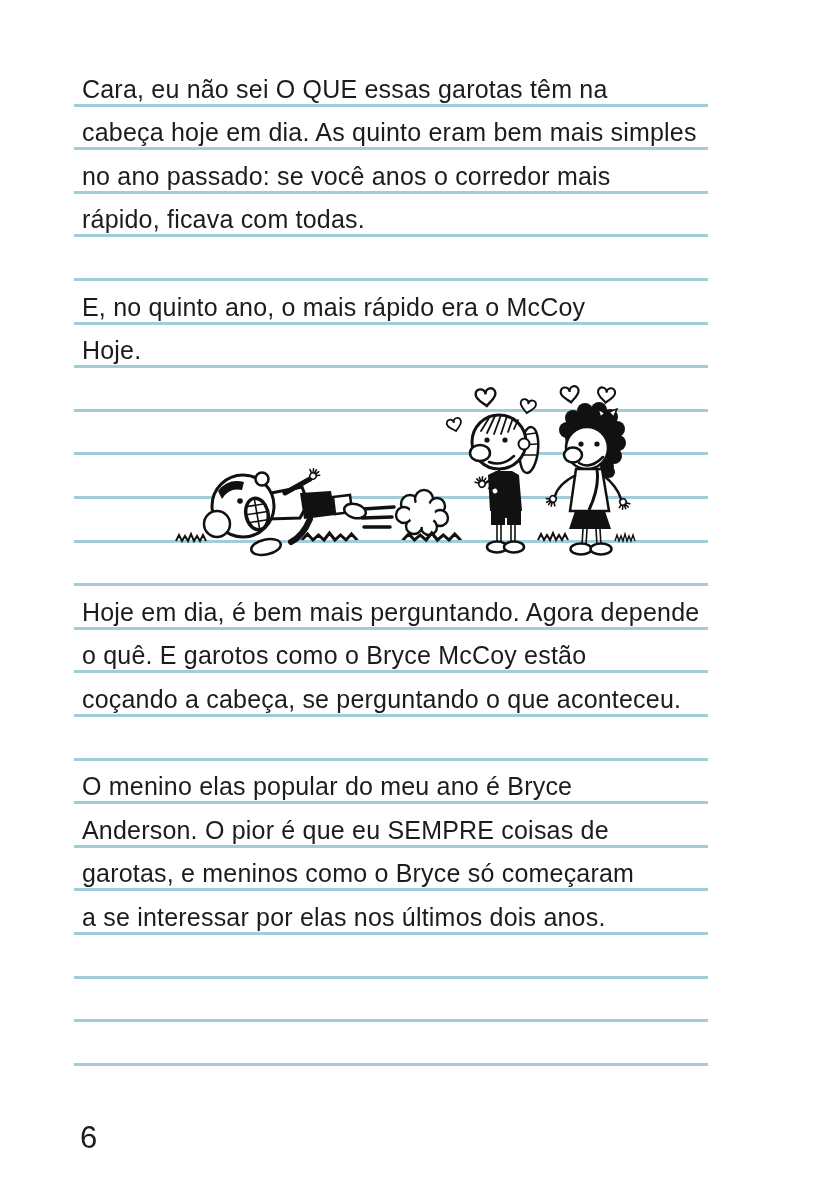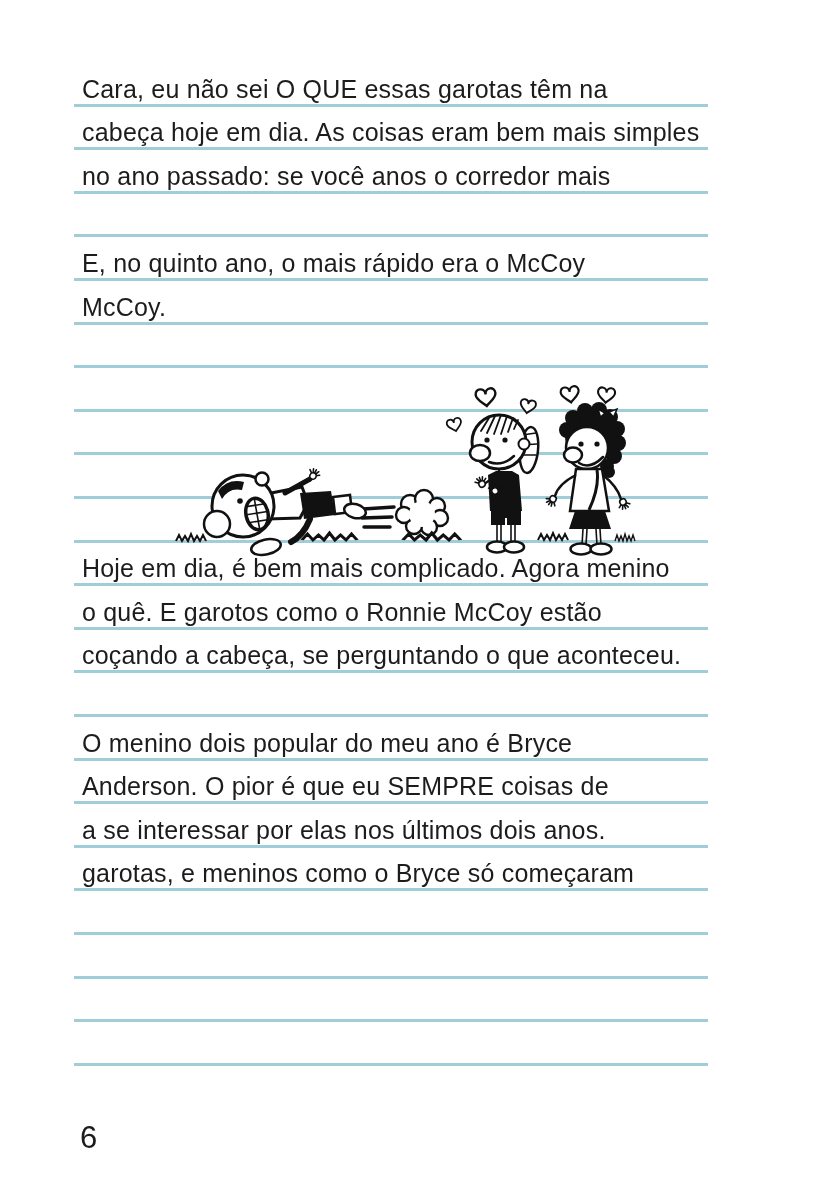--- a/index.html
+++ b/index.html
@@ -34,38 +34,39 @@
     font-size:31px; color:#1c1c1c;
   }
 </style>
 </head>
 <body>
 
 <div class="page">
 
   <div class="paper">
     <div class="row">Cara, eu não sei O QUE essas garotas têm na</div>
-    <div class="row">cabeça hoje em dia. As coisas eram bem mais simples</div>
+    <div class="row">cabeça hoje em dia. As quinto eram bem mais simples</div>
     <div class="row">no ano passado: se você anos o corredor mais</div>
+    <div class="row">rápido, ficava com todas.</div>
     <div class="row"></div>
     <div class="row">E, no quinto ano, o mais rápido era o McCoy</div>
-    <div class="row">McCoy.</div>
-    <div class="row"></div>
-    <div class="row"></div>
-    <div class="row"></div>
-    <div class="row"></div>
-    <div class="row"></div>
-    <div class="row">Hoje em dia, é bem mais complicado. Agora menino</div>
-    <div class="row">o quê. E garotos como o Ronnie McCoy estão</div>
+    <div class="row">Hoje.</div>
+    <div class="row"></div>
+    <div class="row"></div>
+    <div class="row"></div>
+    <div class="row"></div>
+    <div class="row"></div>
+    <div class="row">Hoje em dia, é bem mais perguntando. Agora depende</div>
+    <div class="row">o quê. E garotos como o Bryce McCoy estão</div>
     <div class="row">coçando a cabeça, se perguntando o que aconteceu.</div>
     <div class="row"></div>
-    <div class="row">O menino dois popular do meu ano é Bryce</div>
+    <div class="row">O menino elas popular do meu ano é Bryce</div>
     <div class="row">Anderson. O pior é que eu SEMPRE coisas de</div>
+    <div class="row">garotas, e meninos como o Bryce só começaram</div>
     <div class="row">a se interessar por elas nos últimos dois anos.</div>
-    <div class="row">garotas, e meninos como o Bryce só começaram</div>
     <div class="row"></div>
   </div>
 
   <svg class="illustration" viewBox="0 0 520 190">
     <defs>
       <g id="hand">
         <path d="M0,0 L-5,-5 M0,0 L-2,-7 M0,0 L1,-7 M0,0 L4,-6 M0,0 L6,-3" stroke="#111" stroke-width="1.6" fill="none" stroke-linecap="round"></path>
         <circle r="3.2" fill="#fff" stroke="#111" stroke-width="1.6"></circle>
       </g>
       <path id="heart" d="M0,5 C0,-1.5 -9,-2 -9,4.5 C-9,9.5 -3,12 0,15.5 C3,12 9,9.5 9,4.5 C9,-2 0,-1.5 0,5 Z"></path>

